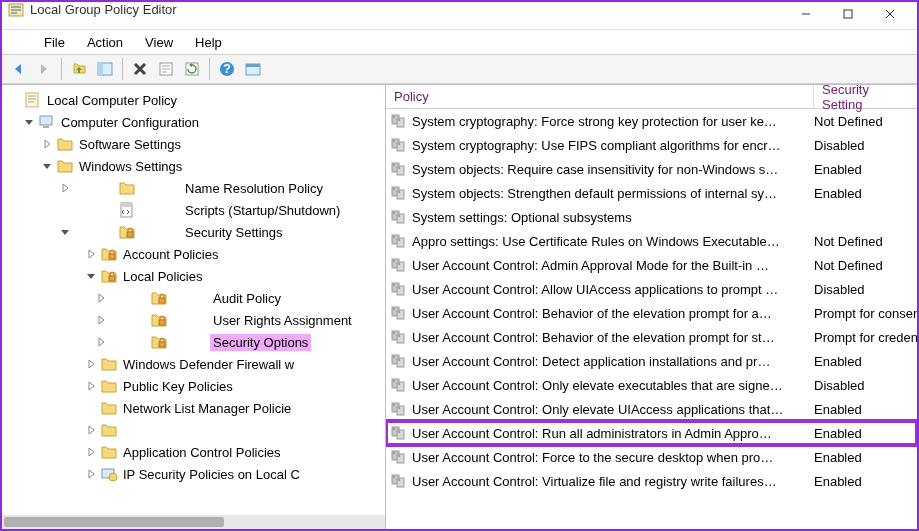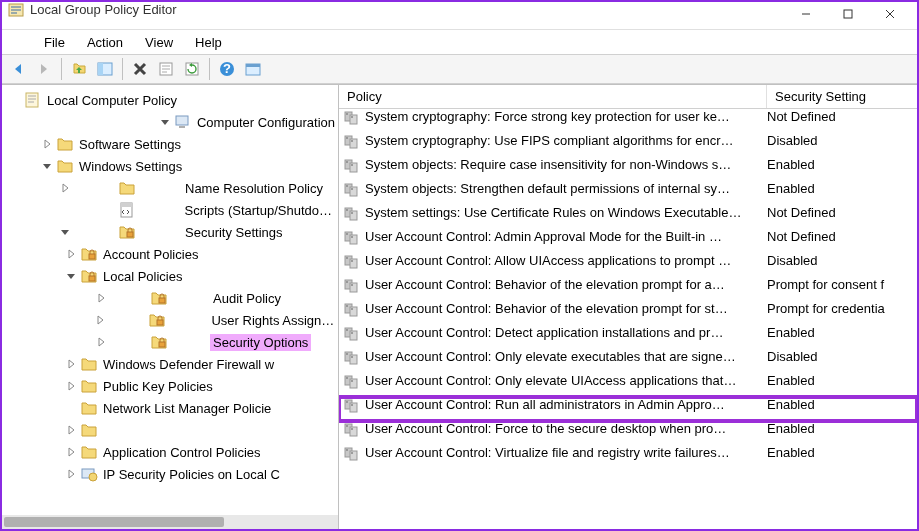--- a/index.html
+++ b/index.html
@@ -7,43 +7,43 @@
 .titlebar { height: 28px; background: #fff; display: flex; align-items: flex-start; padding: 0 6px; border-bottom: 1px solid #e0e0e0;}
 .titlebar .app-icon { width: 16px; height: 16px; margin-right: 6px; }
 .titlebar .title { flex: 1; color: #333; }
 .titlebar .win-btn { width: 42px; height: 24px; display: flex; align-items: center; justify-content: center; color:#555;}
 .menubar { height: 24px; display: flex; align-items: center; padding: 0 4px; gap: 2px; margin-left: 28px; }
 .menubar .m { padding: 2px 10px; color:#000;}
 .toolbar { height: 30px; background: #f5f5f5; border-top:1px solid #d0d0d0; border-bottom:1px solid #d0d0d0; display: flex; align-items: center; padding: 0 4px; gap:2px;}
 .tool { width: 24px; height: 24px; display:flex; align-items:center; justify-content:center; border:1px solid transparent;}
 .sep { width:1px; height:22px; background:#c0c0c0; margin:0 3px;}
 .content { flex:1; display:flex; border-top:1px solid #c0c0c0; overflow:hidden;}
-.tree-pane { width: 337px; border-right:1px solid #c0c0c0; overflow:hidden; position:relative; background:#fff;}
+.tree-pane { width: 384px; border-right:1px solid #c0c0c0; overflow:hidden; position:relative; background:#fff;}
 .tree-inner{ padding:4px 0 0 0; height:100%; overflow-y:auto; overflow-x:hidden;}
 .tree-scroll-h{position:absolute; bottom:0; left:0; right:0; height:14px; background:#e8e8e8; }
 .tree-scroll-thumb{position:absolute; left:2px; top:2px; height:10px; width:220px; background:#b0b0b0; border-radius:2px;}
 .list-pane { flex:1; overflow:hidden; position:relative; background:#fff;}
 .list-header{ display:flex; height:24px; border-bottom:1px solid #d0d0d0; align-items:center; background:#fff;}
-.list-header .col{padding:8px 8px; color:#000000; height:100%; display:flex; align-items:center;}
+.list-header .col{padding:8px 8px; color:#701a75; height:100%; display:flex; align-items:center;}
 .col-policy{ width: 428px; border-right:1px solid #e0e0e0;}
 .col-setting{ flex:1;}
 .list-body{ overflow-y:auto; overflow-x:hidden; height:calc(100% - 24px);}
-.row{ display:flex; height:24px; padding-left:4px;}
+.row{ display:flex; height:24px; align-items:center; padding-left:4px;}
 .row .ricon{width:18px; height:18px; margin-right:4px; flex-shrink:0;}
 .row .pol{ width: 402px; white-space:nowrap; overflow:hidden; text-overflow:ellipsis; padding-right:4px;}
 .row .set{ flex:1; white-space:nowrap; overflow:hidden;}
 .row.hilite{ outline:4px solid #9b2fd8; outline-offset:-2px; background:#fff;}
 
 .node{ display:flex; align-items:center; height:22px; padding-left:4px; white-space:nowrap;}
 .node .expander{width:14px; height:14px; display:flex; align-items:center; justify-content:center; color:#666; font-size:10px;}
 .node .nicon{width:18px; height:18px; margin:0 2px;}
 .node .label{ padding:1px 3px; overflow:hidden; text-overflow:ellipsis;}
 .node.selected .label{ background:#f0abfc; }
-.ind1{padding-left: 6px;} .ind2{padding-left: 20px; justify-content: flex-end;} .ind3{padding-left: 38px;}
-.ind4{padding-left: 56px; gap: 44px;} .ind5{padding-left: 62px;} .ind6{padding-left: 92px; gap: 40px;}
+.ind1{padding-left: 6px;} .ind2{padding-left: 20px;} .ind3{padding-left: 38px;}
+.ind4{padding-left: 56px; gap: 44px;} .ind5{padding-left: 82px;} .ind6{padding-left: 92px; gap: 40px;}
 </style>
 </head>
 <body>
 
 <div class="titlebar">
   <span class="app-icon">
     <svg viewBox="0 0 16 16">
         <rect x="1" y="2" width="14" height="12" fill="#f6e7b0" stroke="#b89c4a"></rect>
         <rect x="3" y="4" width="10" height="2" fill="#9aa"></rect>
         <rect x="3" y="7" width="10" height="2" fill="#9aa"></rect>
@@ -360,21 +360,28 @@
           <span class="ricon"><svg width="18" height="18" viewBox="0 0 18 18">
               <use href="#i-reg"></use>
             </svg></span>
           <span class="pol">System objects: Strengthen default permissions of internal sy…</span>
           <span class="set">Enabled</span>
         </div>
         <div class="row">
           <span class="ricon"><svg width="18" height="18" viewBox="0 0 18 18">
               <use href="#i-reg"></use>
             </svg></span>
-          <span class="pol">System settings: Use Certificate Rules on Windows Executable…</span>
+          <span class="pol">System settings: Optional subsystems</span>
+          <span class="set"></span>
+        </div>
+        <div class="row">
+          <span class="ricon"><svg width="18" height="18" viewBox="0 0 18 18">
+              <use href="#i-reg"></use>
+            </svg></span>
+          <span class="pol">Appro settings: Use Certificate Rules on Windows Executable…</span>
           <span class="set">Not Defined</span>
         </div>
         <div class="row">
           <span class="ricon"><svg width="18" height="18" viewBox="0 0 18 18">
               <use href="#i-reg"></use>
             </svg></span>
           <span class="pol">User Account Control: Admin Approval Mode for the Built-in …</span>
           <span class="set">Not Defined</span>
         </div>
         <div class="row">

